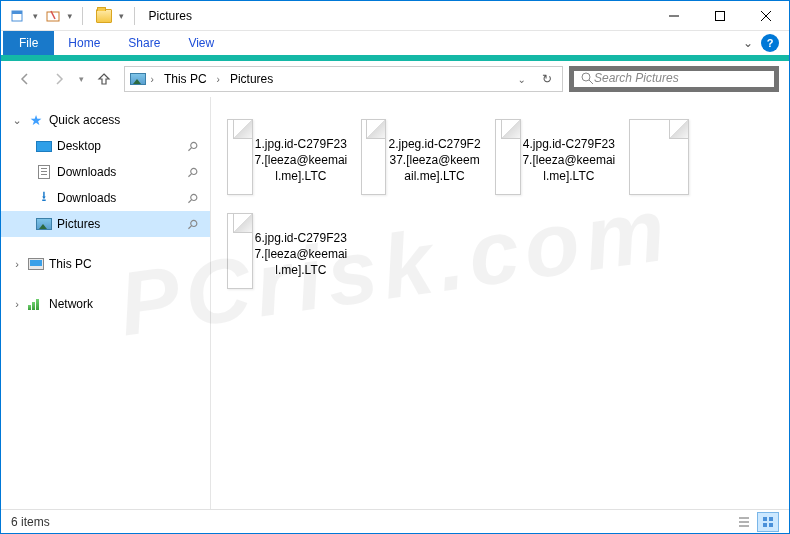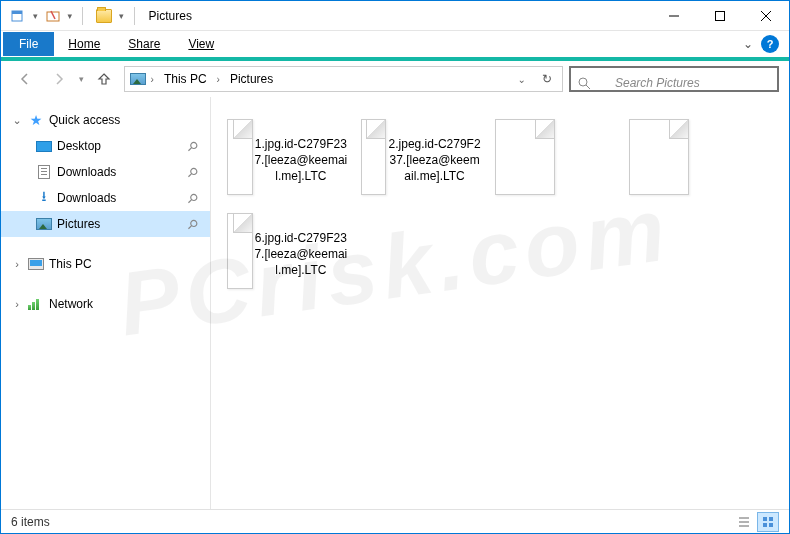--- a/index.html
+++ b/index.html
@@ -10,35 +10,35 @@
 .titlebar-left { display: flex; align-items: center; gap: 4px; padding-left: 6px; }
 .qat-btn { width: 22px; height: 22px; display: flex; align-items: center; justify-content: center; cursor: pointer; }
 .folder-mini { width: 16px; height: 14px; background: linear-gradient(#ffe9a6, #f5c847); border: 1px solid #d9a520; border-radius: 1px; position: relative; }
 .folder-mini::before { content: ""; position: absolute; top: -3px; left: 0; width: 7px; height: 3px; background: #f5c847; border: 1px solid #d9a520; border-bottom: none; border-radius: 1px 1px 0 0; }
 .title-sep { width: 1px; height: 18px; background: #ccc; margin: 0 6px; }
 .title-text { font-size: 12px; color: #000; margin-left: 4px; }
 .titlebar-right { margin-left: auto; display: flex; }
 .win-btn { width: 46px; height: 30px; display: flex; align-items: center; justify-content: center; cursor: pointer; }
 
 
-.ribbon { height: 30px; display: flex; align-items: center; border-bottom: 4px solid #14b8a6; justify-content: space-between; }
+.ribbon { height: 30px; display: flex; align-items: center; border-bottom: 6px solid #14b8a6; justify-content: space-between; }
 .file-tab { background: #1979ca; color: #fff; height: 24px; padding: 0 16px; display: flex; align-items: center; font-size: 12px; margin-left: 2px; cursor: pointer; }
-.tab { padding: 0 14px; height: 24px; display: flex; align-items: center; color: #000000; cursor: pointer; text-decoration: underline; }
+.tab { padding: 0 14px; height: 24px; display: flex; align-items: center; color: #1d4ed8; cursor: pointer; }
 .ribbon-right { margin-left: auto; display: flex; align-items: center; gap: 8px; padding-right: 10px; }
 .help-circle { width: 18px; height: 18px; border-radius: 50%; background: #0078d7; color: #fff; display: flex; align-items: center; justify-content: center; font-size: 11px; font-weight: bold; }
 
 
 .addr-row { height: 36px; display: flex; align-items: center; padding: 0 10px; gap: 6px; }
 .nav-btn { width: 28px; height: 28px; display: flex; align-items: center; justify-content: center; color: #888; cursor: pointer; }
 .nav-btn.enabled { color: #333; }
 .addr-box { flex: 1; height: 26px; border: 1px solid #ccc; display: flex; align-items: center; padding: 0 4px; gap: 2px; }
 .addr-seg { padding: 2px 6px; cursor: pointer; color: #000; }
 .addr-chev { color: #666; font-size: 10px; padding: 0 2px; }
 .addr-right { margin-left: auto; display: flex; gap: 4px; align-items: center; }
-.search-box { width: 210px; height: 26px; border: 2px solid #737373; display: flex; align-items: flex-end; padding: 0 6px; gap: 24px; color: #888; }
+.search-box { width: 210px; height: 26px; border: 5px solid #737373; display: flex; align-items: flex-start; padding: 0 6px; gap: 0; color: #888; }
 .search-box input { border: none; outline: none; flex: 1; font-size: 12px; color: #333; }
 .search-box input::placeholder { color: #888; font-style: italic; }
 
 
 .main { display: flex; height: 412px; }
 .sidebar { width: 210px; border-right: 1px solid #e5e5e5; padding: 10px 0; overflow-y: auto; }
 .tree-item { display: flex; align-items: center; height: 26px; padding-left: 10px; gap: 4px; cursor: pointer; color: #000; }
 .tree-item.level1 { padding-left: 34px; }
 .tree-item.selected { background: #cce8ff; }
 .tree-chev { width: 12px; color: #666; font-size: 11px; display: inline-block; text-align: center; }
@@ -231,20 +231,21 @@
         <div class="file-item">
           <div class="file-icon"></div>
           <div class="file-name">1.jpg.id-C279F237.[leeza@keemail.me].LTC</div>
         </div>
         <div class="file-item">
           <div class="file-icon"></div>
           <div class="file-name">2.jpeg.id-C279F237.[leeza@keemail.me].LTC</div>
         </div>
         <div class="file-item">
           <div class="file-icon"></div>
+          <div class="file-name">4.jpg.id-C279F237.[leeza@keemail.me].LTC</div>
         </div>
         <div class="file-item">
           <div class="file-icon"></div>
         </div>
         <div class="file-item">
           <div class="file-icon"></div>
           <div class="file-name">6.jpg.id-C279F237.[leeza@keemail.me].LTC</div>
         </div>
       </div>
   </div>

